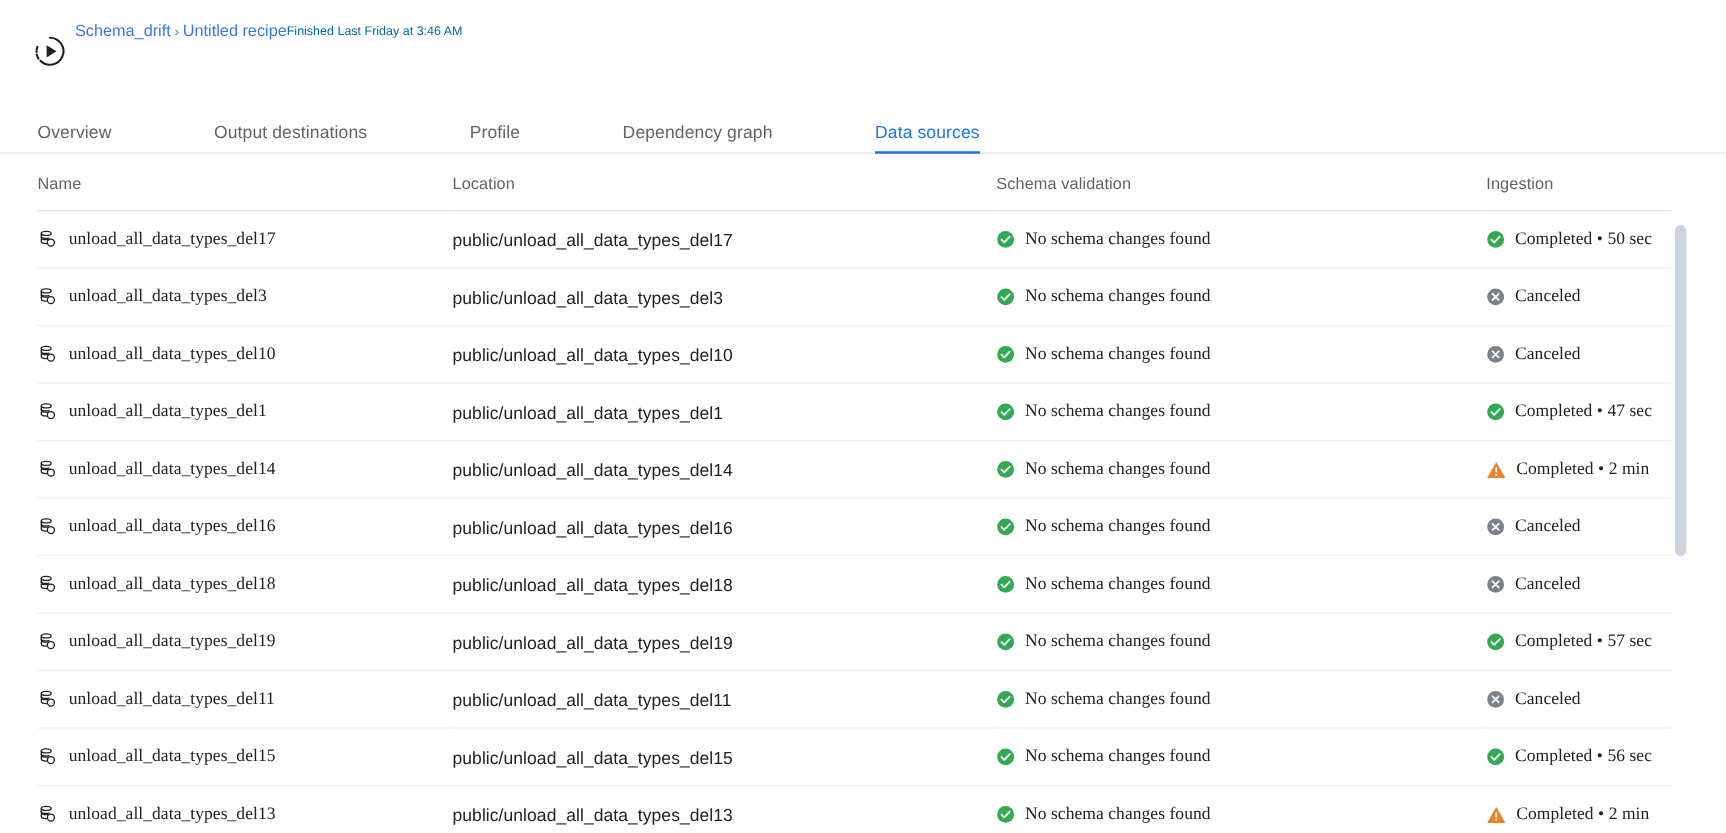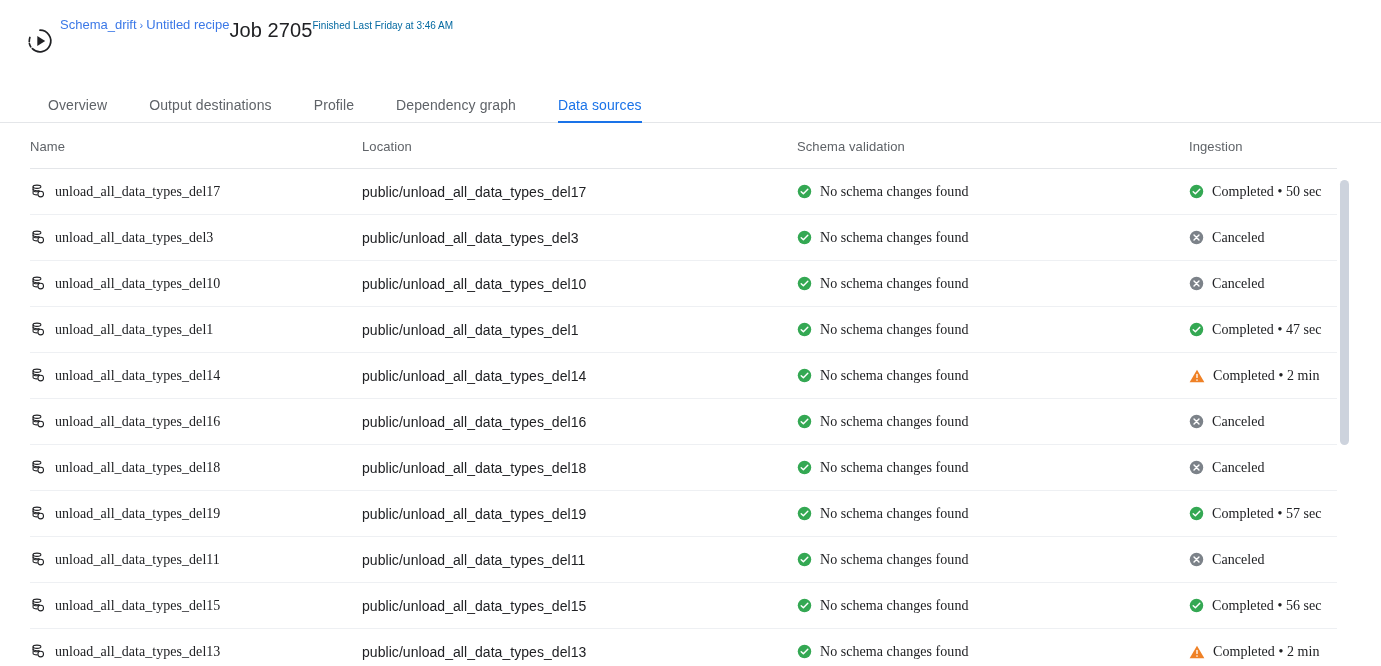--- a/index.html
+++ b/index.html
@@ -64,25 +64,26 @@
     font-size: 10px;
     line-height: 18px;
     color: #0369a1;
     margin-top: 1px;
   }
 
   
   .tabs {
     display: flex;
     align-items: flex-end;
-    padding-left: 48px;
+    padding-left: 30px;
     height: 36px;
     border-bottom: 1px solid #e4e6e9;
     margin-top: 22px;
     position: relative;
+    gap: 40px;
   }
   .tab {
     font-size: 14px;
     color: #5f6368;
     padding: 0 0 9px 0;
     margin-right: 42px;
     cursor: pointer;
     position: relative;
     white-space: nowrap;
     letter-spacing: 0.1px;
@@ -178,21 +179,20 @@
       <path d="M4.75 19.9 A10.8 10.8 0 0 1 3.4 16.6" fill="none" stroke="#202124" stroke-width="1.7" stroke-linecap="round"></path>
       <path d="M3.26 14.6 A10.8 10.8 0 0 1 3.9 10.5" fill="none" stroke="#202124" stroke-width="1.7" stroke-linecap="round"></path>
       <path d="M11.3 9.1 L19.2 14 L11.3 18.9 Z" fill="#202124"></path>
     </svg>
   </span>
 
   <div class="header-text">
     <div class="breadcrumb">
       <a href="#">Schema_drift</a><span class="sep">›</span><a href="#">Untitled recipe</a>
     </div>
-    <div class="job-title">Job 2705</div>
     <div class="job-subtitle">Finished Last Friday at 3:46 AM</div>
   </div>
 </div>
 
 <div class="tabs">
   <div class="tab">Overview</div>
   <div class="tab">Output destinations</div>
   <div class="tab">Profile</div>
   <div class="tab">Dependency graph</div>
   <div class="tab active">Data sources</div>

